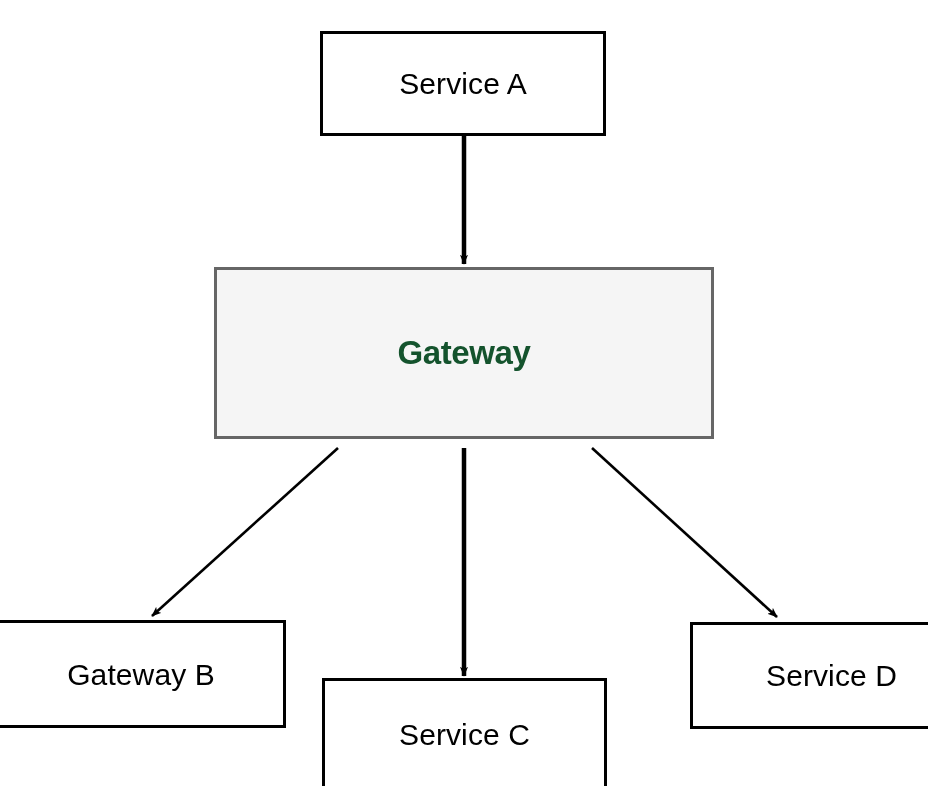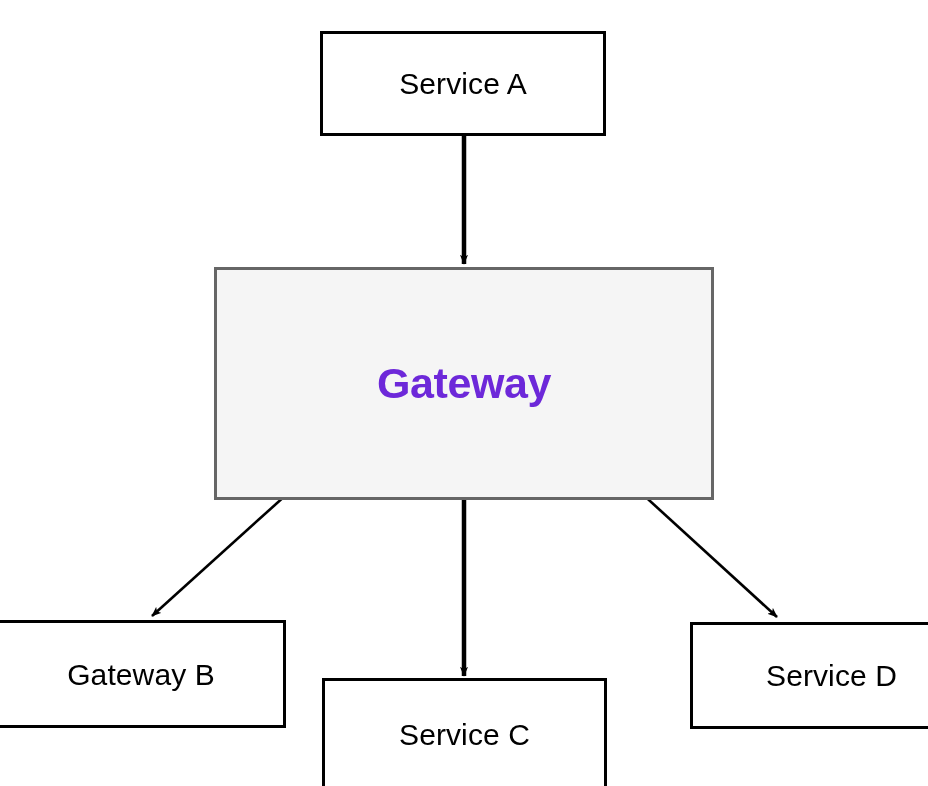--- a/index.html
+++ b/index.html
@@ -49,25 +49,25 @@
     top: 3px;
     width: 286px;
     height: 105px;
     margin-top: 28px;
   }
   
   #node-gateway {
     left: 214px;
     top: 267px;
     width: 500px;
-    height: 233px;
+    height: 172px;
     background: #f5f5f5;
     border: 3px solid #666666;
-    color: #6d28d9;
-    font-size: 43px;
+    color: #14532d;
+    font-size: 33px;
     font-weight: bold;
     letter-spacing: -0.4px;
   }
   
   #node-service-b {
     left: -4px;
     top: 620px;
     width: 290px;
     height: 108px;
   }

